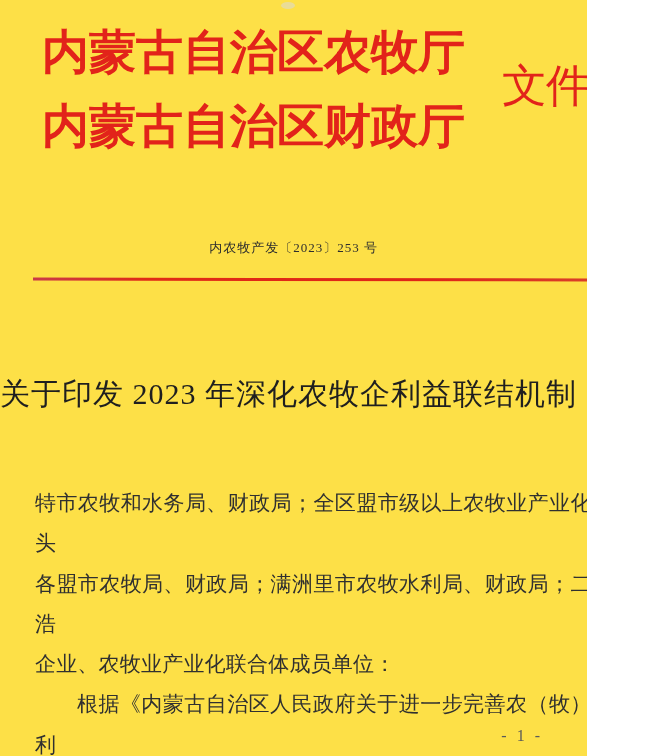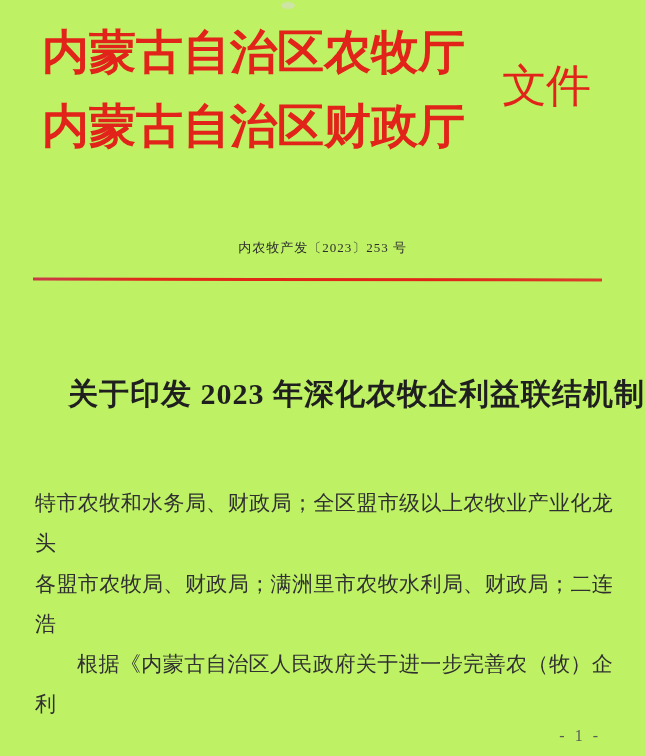--- a/index.html
+++ b/index.html
@@ -2,25 +2,26 @@
 <html style="--header-red: #e2231a; --divider-red: #e02517; --title-black: #1f1f1f; --body-text: #303030; --page-num-gray: #5a5a5a;"><head>
 <meta charset="utf-8">
 <style>
   html, body {
     margin: 0;
     padding: 0;
     background: #ffffff;
   }
   .page {
     position: relative;
-    width: 645px;
+    width: 579px;
     height: 756px;
-    background: #bef264;
+    background: #fde047;
     overflow: hidden;
     font-family: "Liberation Serif", serif;
+    padding-left: 8px;
   }
 
   
   .agency-line {
     position: absolute;
     left: 42px;
     color: var(--header-red, #e2231a);
     font-size: 47px;
     font-weight: 700;
     line-height: 1;
@@ -65,24 +66,24 @@
     transform: rotate(0.08deg);
   }
 
   
   .doc-title {
     position: absolute;
     left: 0;
     top: 372px;
     width: 100%;
     margin: 0;
-    text-align: right;
+    text-align: left;
     color: #1f1f1f;
     font-size: 30px;
-    font-weight: 700;
+    font-weight: 400;
     line-height: 44px;
     letter-spacing: 1px;
   }
 
   
   .doc-body {
     position: absolute;
     left: 35px;
     top: 483px;
     width: 578px;
@@ -143,19 +144,20 @@
 
   <div class="red-divider"></div>
 
   <h1 class="doc-title">
     <div>关于印发 2023 年深化农牧企利益联结机制</div>
   </h1>
 
   <main class="doc-body">
     <div class="body-line fill">特市农牧和水务局、财政局；全区盟市级以上农牧业产业化龙头</div>
     <div class="body-line fill">各盟市农牧局、财政局；满洲里市农牧水利局、财政局；二连浩</div>
+    <div class="body-line">企业、农牧业产业化联合体成员单位：</div>
     <div class="body-line fill indent">根据《内蒙古自治区人民政府关于进一步完善农（牧）企利</div>
 
   </main>
 
   <div class="page-number">- 1 -</div>
 
 </div>
 
 </body></html>

